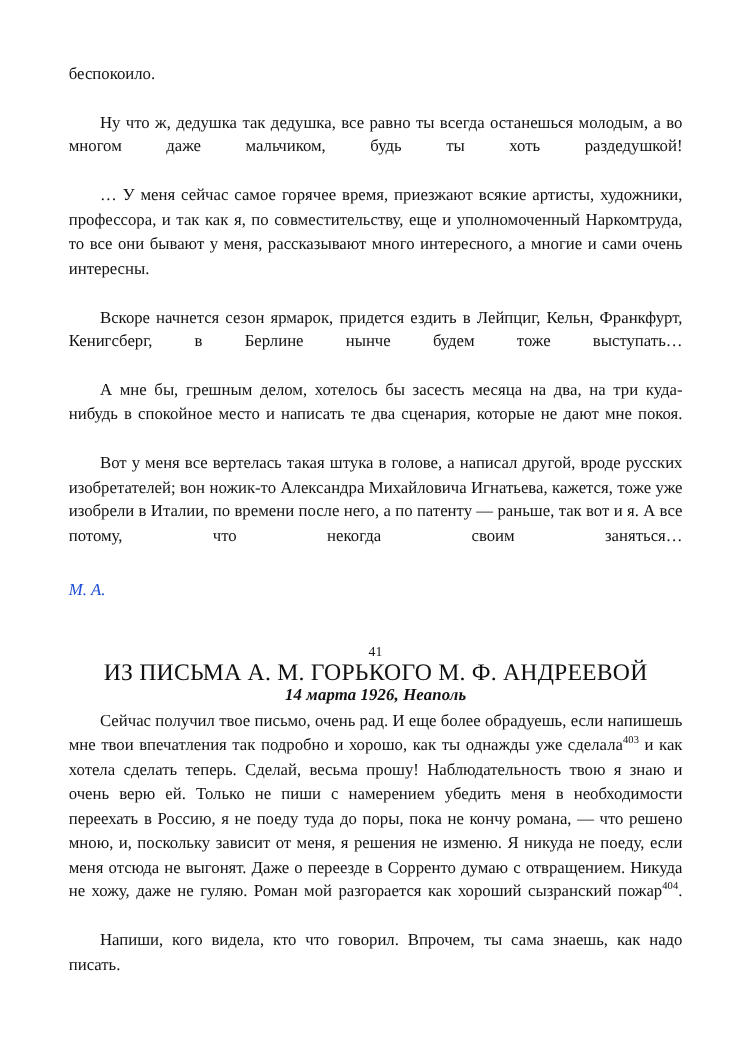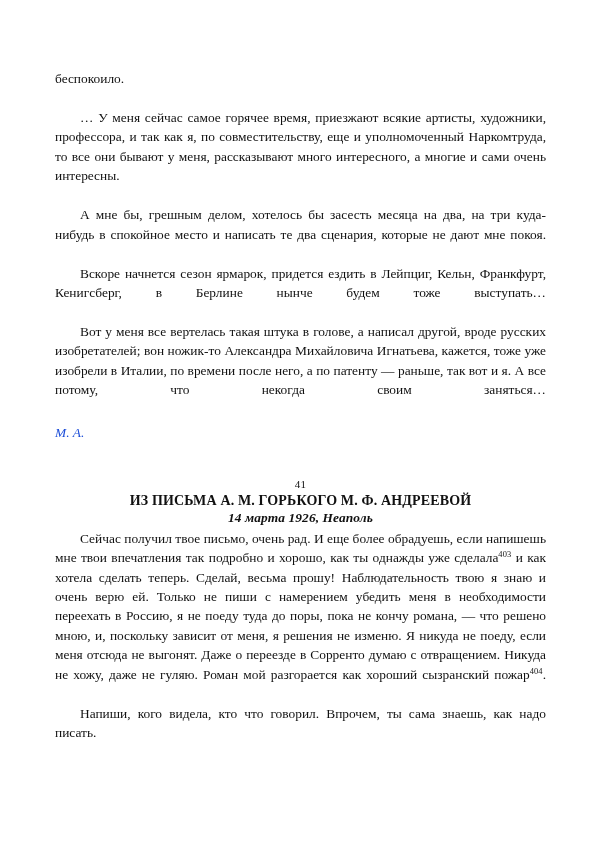--- a/index.html
+++ b/index.html
@@ -18,21 +18,20 @@
     -webkit-font-smoothing: antialiased;
   }
 
   .page {
     position: absolute;
     left: 0;
     top: 0;
     width: 600px;
     height: 606px;
     background: #ffffff;
-    margin-top: 20px;
   }
 
   .text-column {
     position: absolute;
     left: 55px;
     top: 49px;
     width: 491px;
   }
 
   p.para {
@@ -82,22 +81,22 @@
 
   .section-number {
     font-size: 11px;
     font-weight: normal;
     line-height: 16px;
     text-align: center;
     letter-spacing: 0.2px;
   }
 
   .section-title {
-    font-size: 14px;
-    font-weight: bold;
+    font-size: 19px;
+    font-weight: normal;
     line-height: 17.5px;
     text-align: center;
     letter-spacing: 0.15px;
   }
 
   .section-date {
     font-size: 13.4px;
     font-weight: bold;
     font-style: italic;
     line-height: 17.5px;
@@ -108,26 +107,27 @@
   .after-heading-gap { height: 2px; }
 </style>
 </head>
 <body>
 
 <div class="page">
   <div class="text-column">
 
     <p class="para no-indent">беспокоило.</p>
 
+    <p class="para">Ну что ж, дедушка так дедушка, все равно ты всегда останешься молодым, а во многом даже мальчиком, будь ты хоть раздедушкой!</p>
 
     <p class="para">… У меня сейчас самое горячее время, приезжают всякие артисты, художники, профессора, и так как я, по совместительству, еще и уполномоченный Наркомтруда, то все они бывают у меня, рассказывают много интересного, а многие и сами очень интересны.</p>
 
+    <p class="para">Вскоре начнется сезон ярмарок, придется ездить в Лейпциг, Кельн, Франкфурт, Кенигсберг, в Берлине нынче будем тоже выступать…</p>
+
     <p class="para">А мне бы, грешным делом, хотелось бы засесть месяца на два, на три куда-нибудь в спокойное место и написать те два сценария, которые не дают мне покоя.</p>
-
-    <p class="para">Вскоре начнется сезон ярмарок, придется ездить в Лейпциг, Кельн, Франкфурт, Кенигсберг, в Берлине нынче будем тоже выступать…</p>
 
 
 
     <p class="para">Вот у меня все вертелась такая штука в голове, а написал другой, вроде русских изобретателей; вон ножик-то Александра Михайловича Игнатьева, кажется, тоже уже изобрели в Италии, по времени после него, а по патенту — раньше, так вот и я. А все потому, что некогда своим заняться…</p>
 
     <div class="gap-before-signature"></div>
 
     <p class="signature">М. А.</p>
 
     <div class="section-heading">

